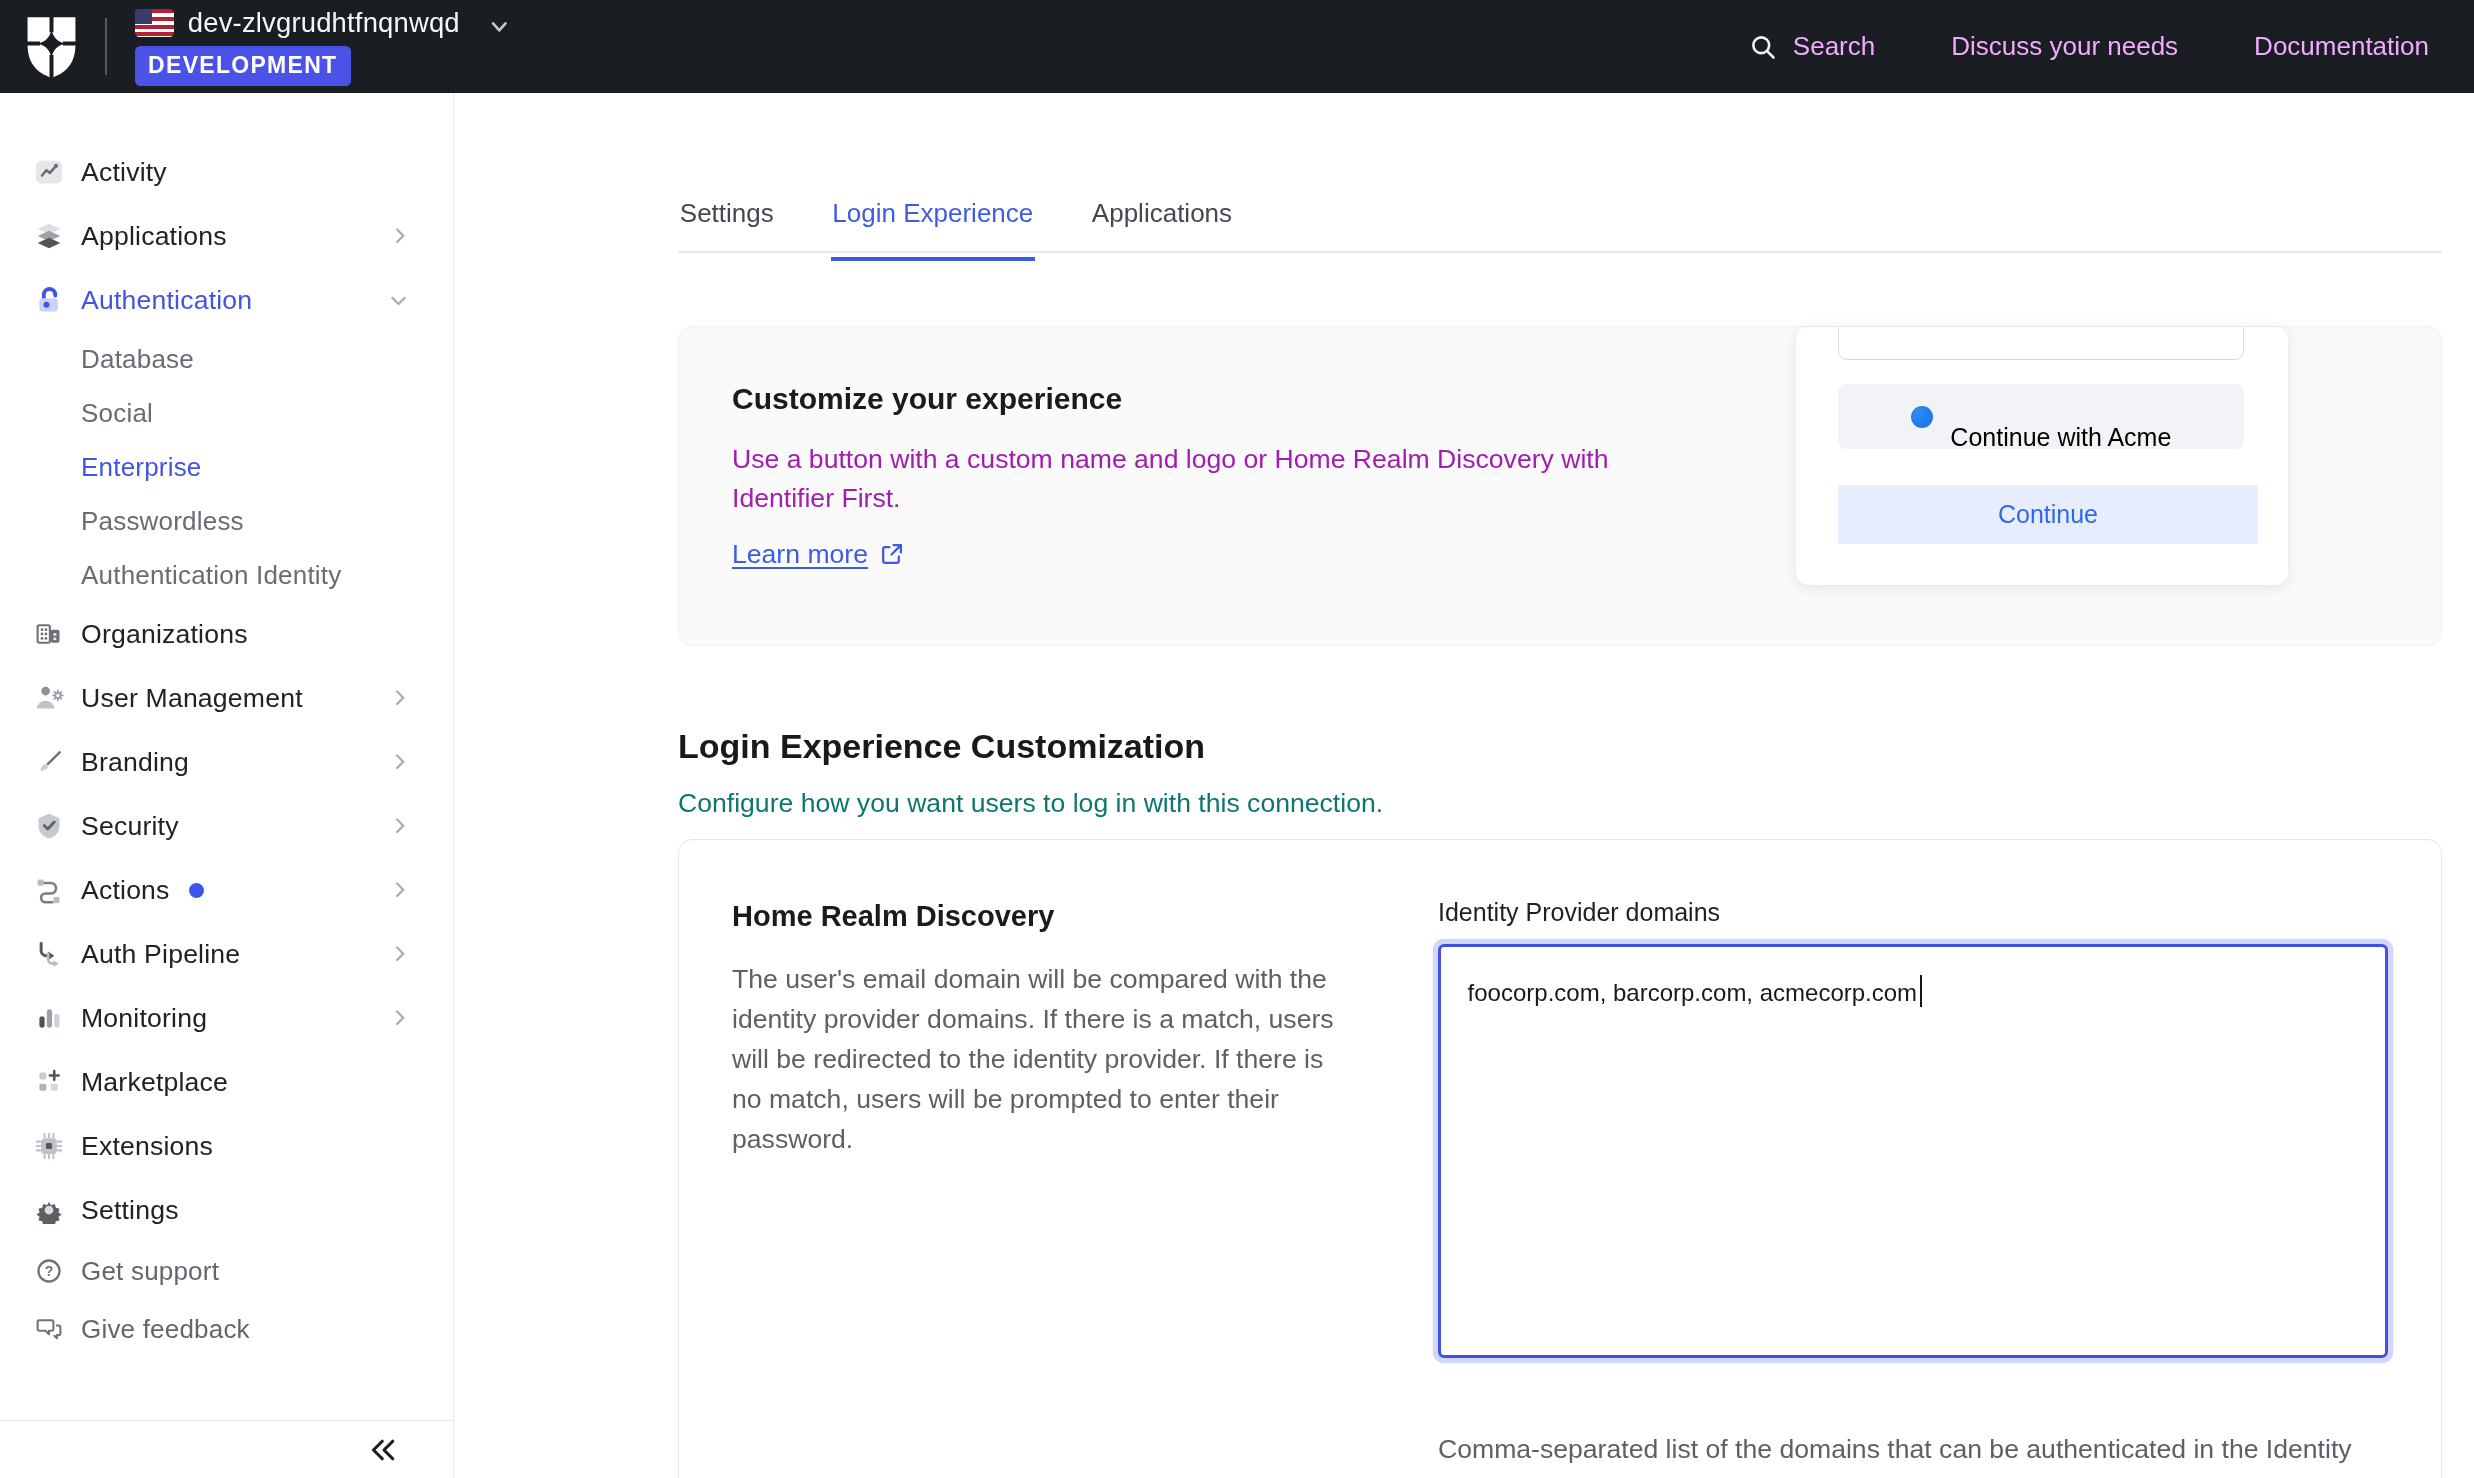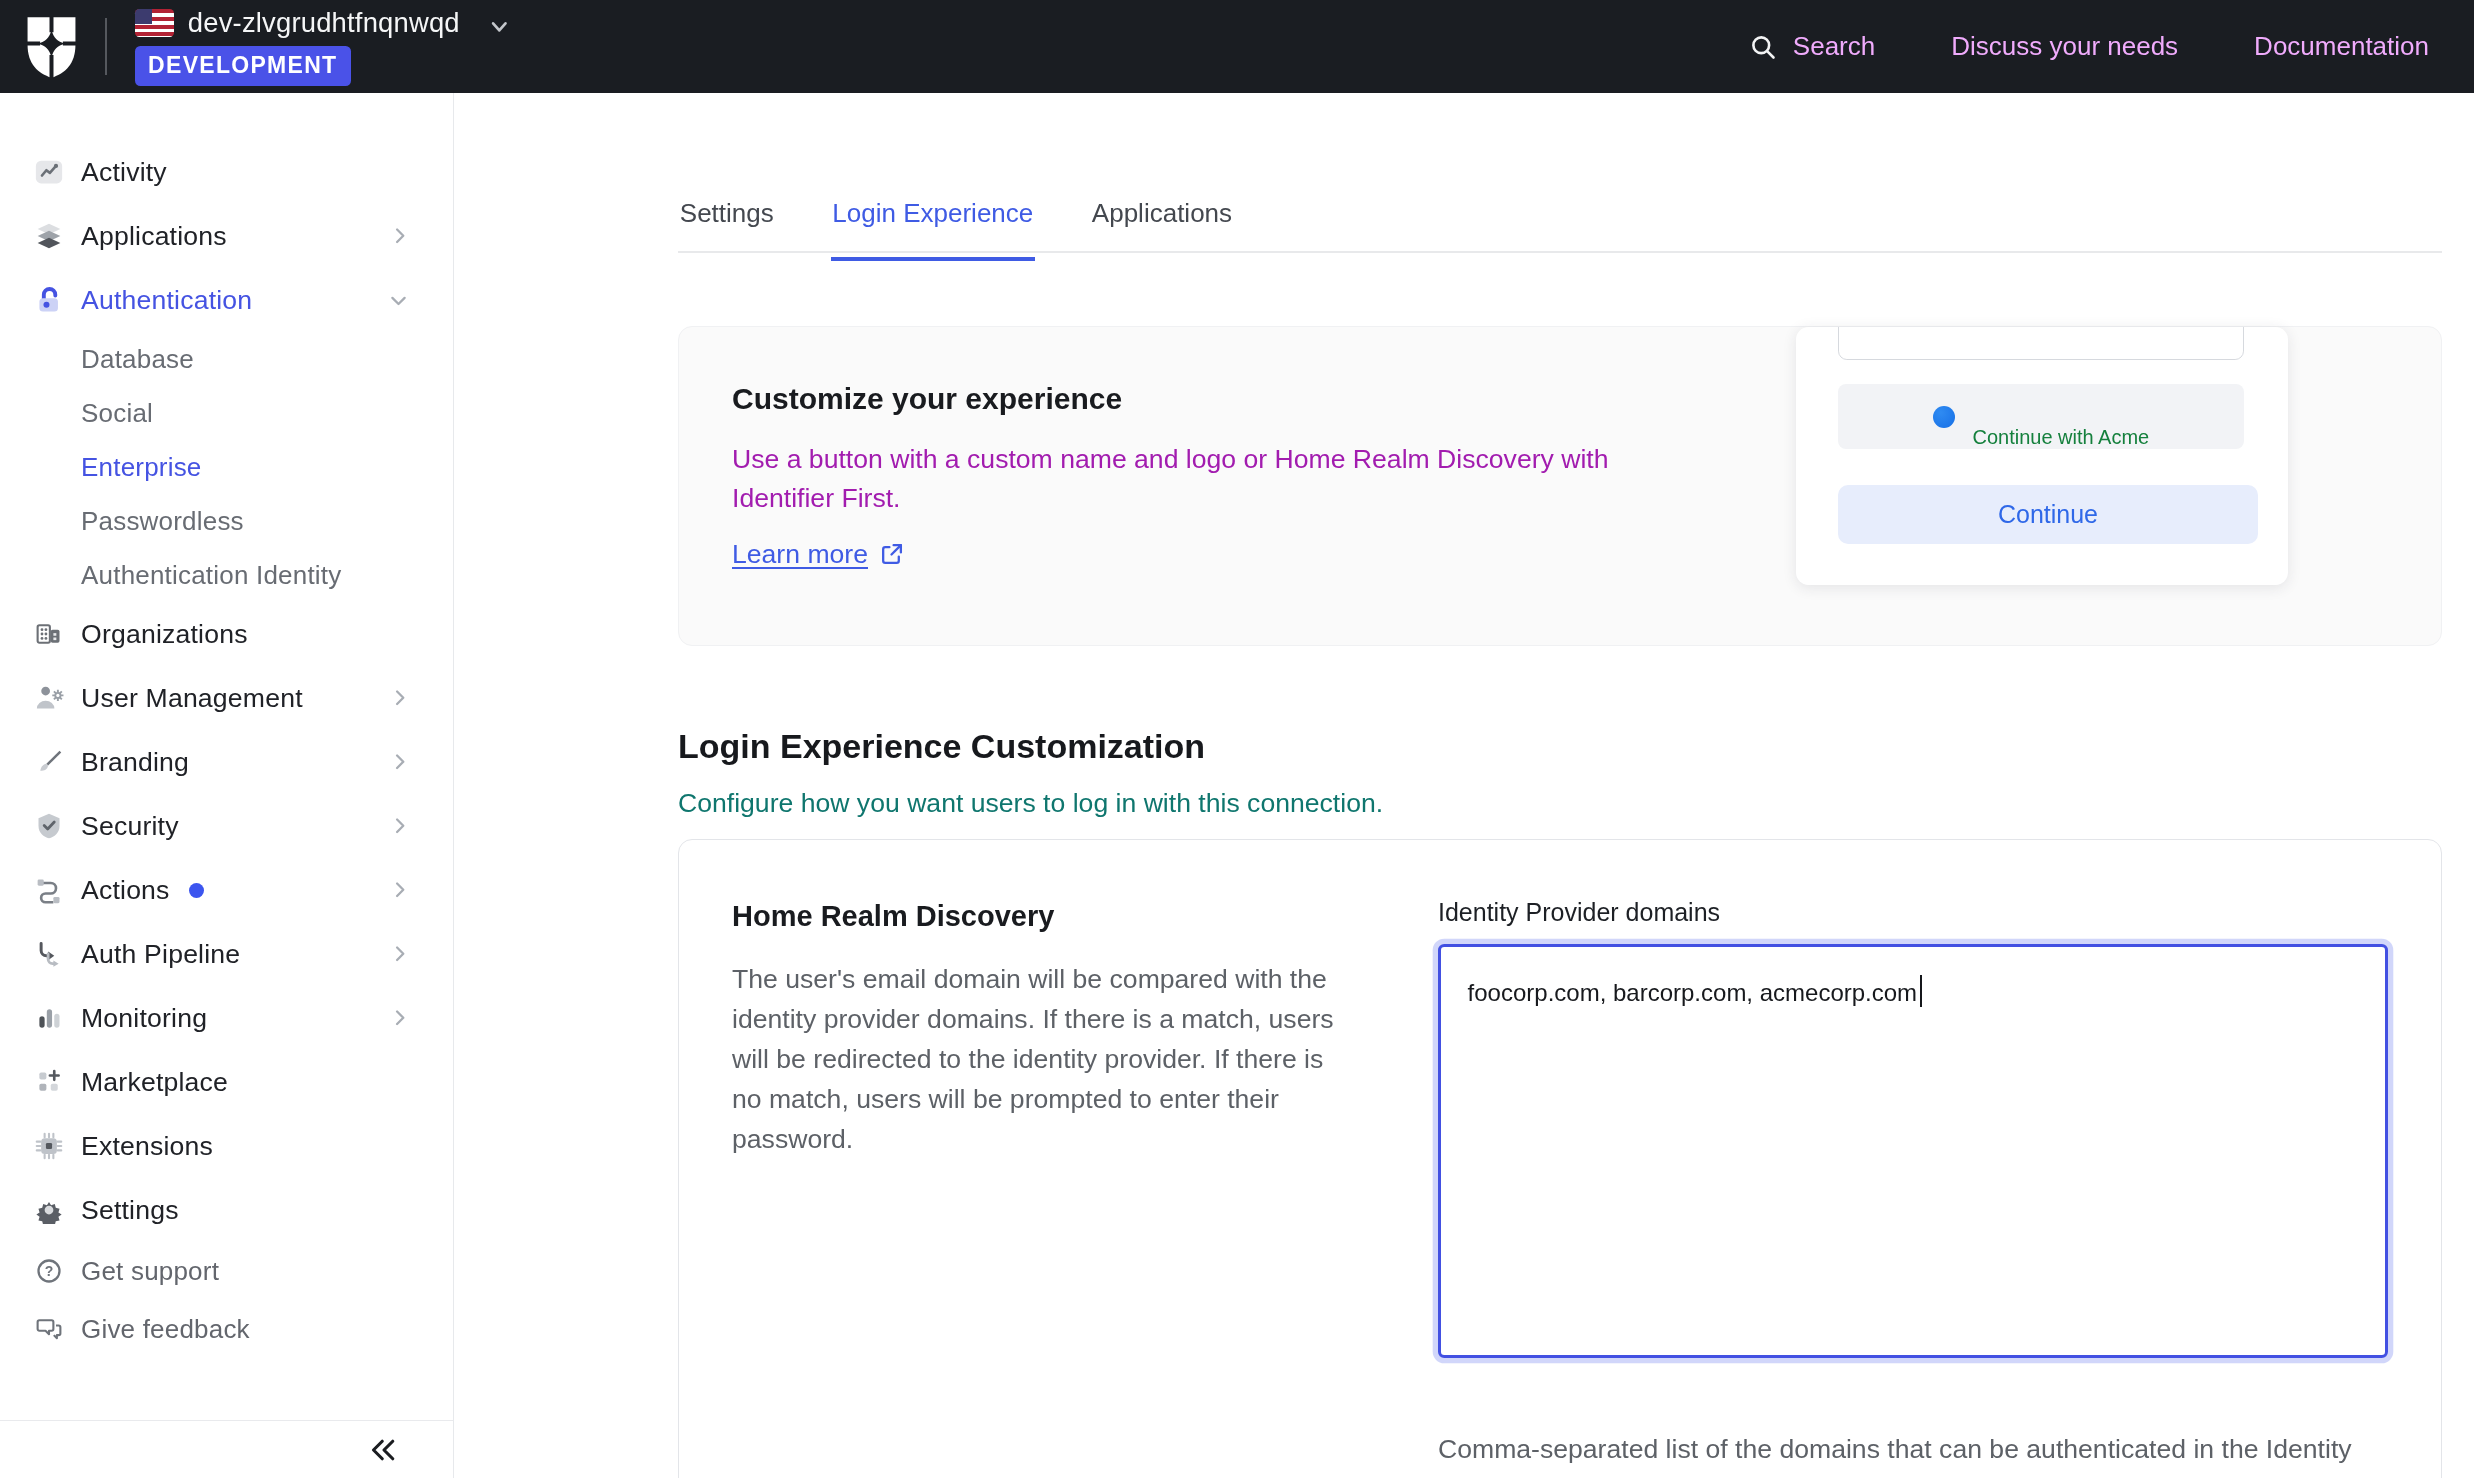--- a/index.html
+++ b/index.html
@@ -60,23 +60,23 @@
   .learn-more .txt { text-decoration:underline; text-underline-offset:4.4px; }
 
   .preview { position:absolute; left:1117px; top:0; width:492px; height:258px; background:#fff;
     border-radius:12.4px; box-shadow:0 2.7px 14px rgba(40,44,60,.10); overflow:hidden; }
   .preview .cut-input { position:absolute; left:42px; top:-16px; width:406px; height:49px;
     background:#fff; border:1.8px solid #d6d9de; border-radius:8.9px; }
   .btn-idp { position:absolute; left:42px; top:57px; width:406px; height:65px; background:#f2f3f6;
     border-radius:8px; display:flex; align-items:center; justify-content:center; gap:17.7px; }
   .btn-idp .acme-dot { width:22px; height:22px; border-radius:50%;
     background:radial-gradient(circle at 35% 30%, #2f8bf2, #176fe6); }
-  .btn-idp .t { font-size:20px; color:#15803d;margin-top:41px; }
+  .btn-idp .t { font-size:25px; color:#000000;margin-top:41px; }
   .btn-continue { position:absolute; left:42px; top:158px; width:420px; height:59px; background:#e7edfc;
-    border-radius:10px; display:flex; align-items:center; justify-content:center; }
+    border-radius:0; display:flex; align-items:center; justify-content:center; }
   .btn-continue .t { font-size:25px; color:#2f68e8; }
 
   .section-title { position:absolute; left:224px; top:634px; font-size:34px; font-weight:700; color:#17191d; }
   .section-sub { position:absolute; left:224px; top:695px; font-size:26.6px; color:#0f766e; }
 
   .white-card { position:absolute; left:224px; top:746px; width:1764px; height:761px;
     background:#fff; border:1.8px solid #e3e5e9; border-radius:14px; }
   .white-card h3 { position:absolute; left:53px; top:60px; font-size:29px; font-weight:700; color:#191b1f; }
   .white-card .hrd-desc { position:absolute; left:53px; top:119px; width:615px; font-size:26.6px;
     line-height:40px; color:#5d6167; }

